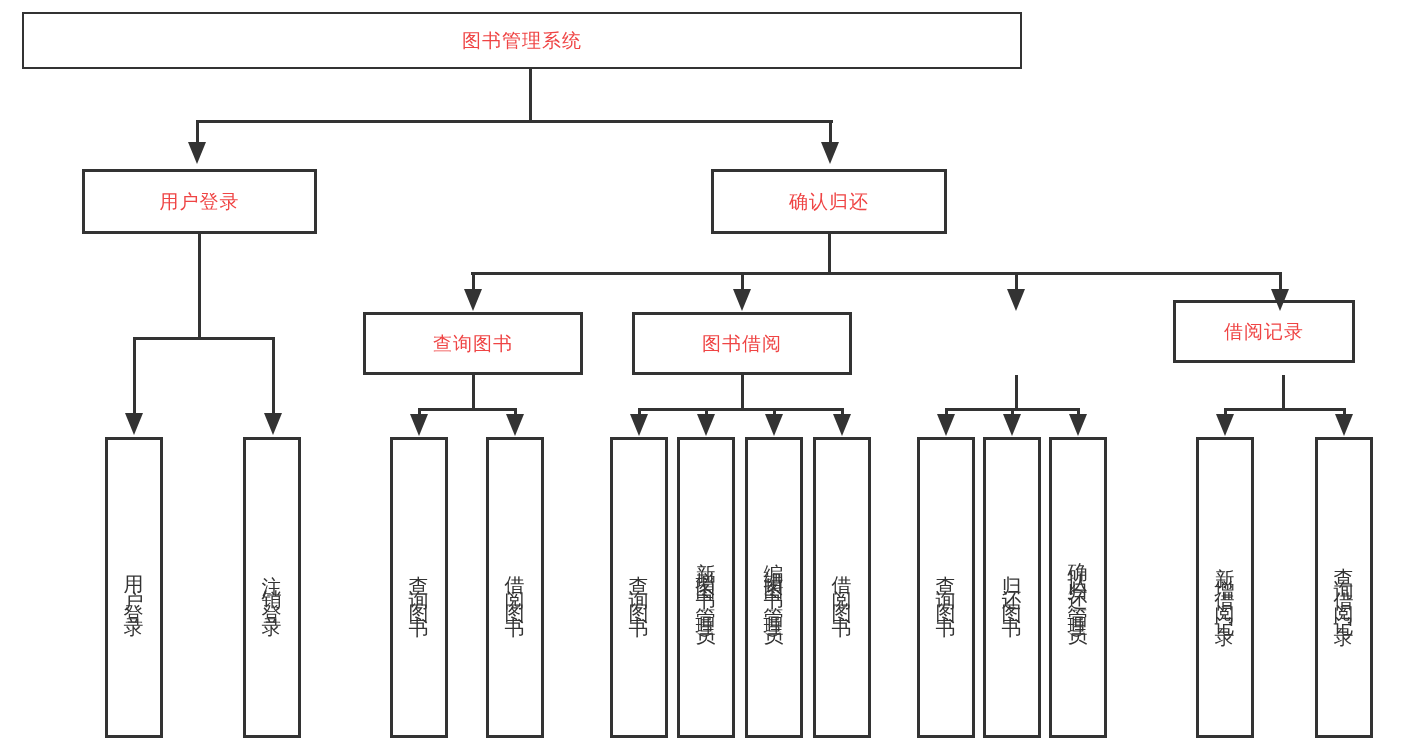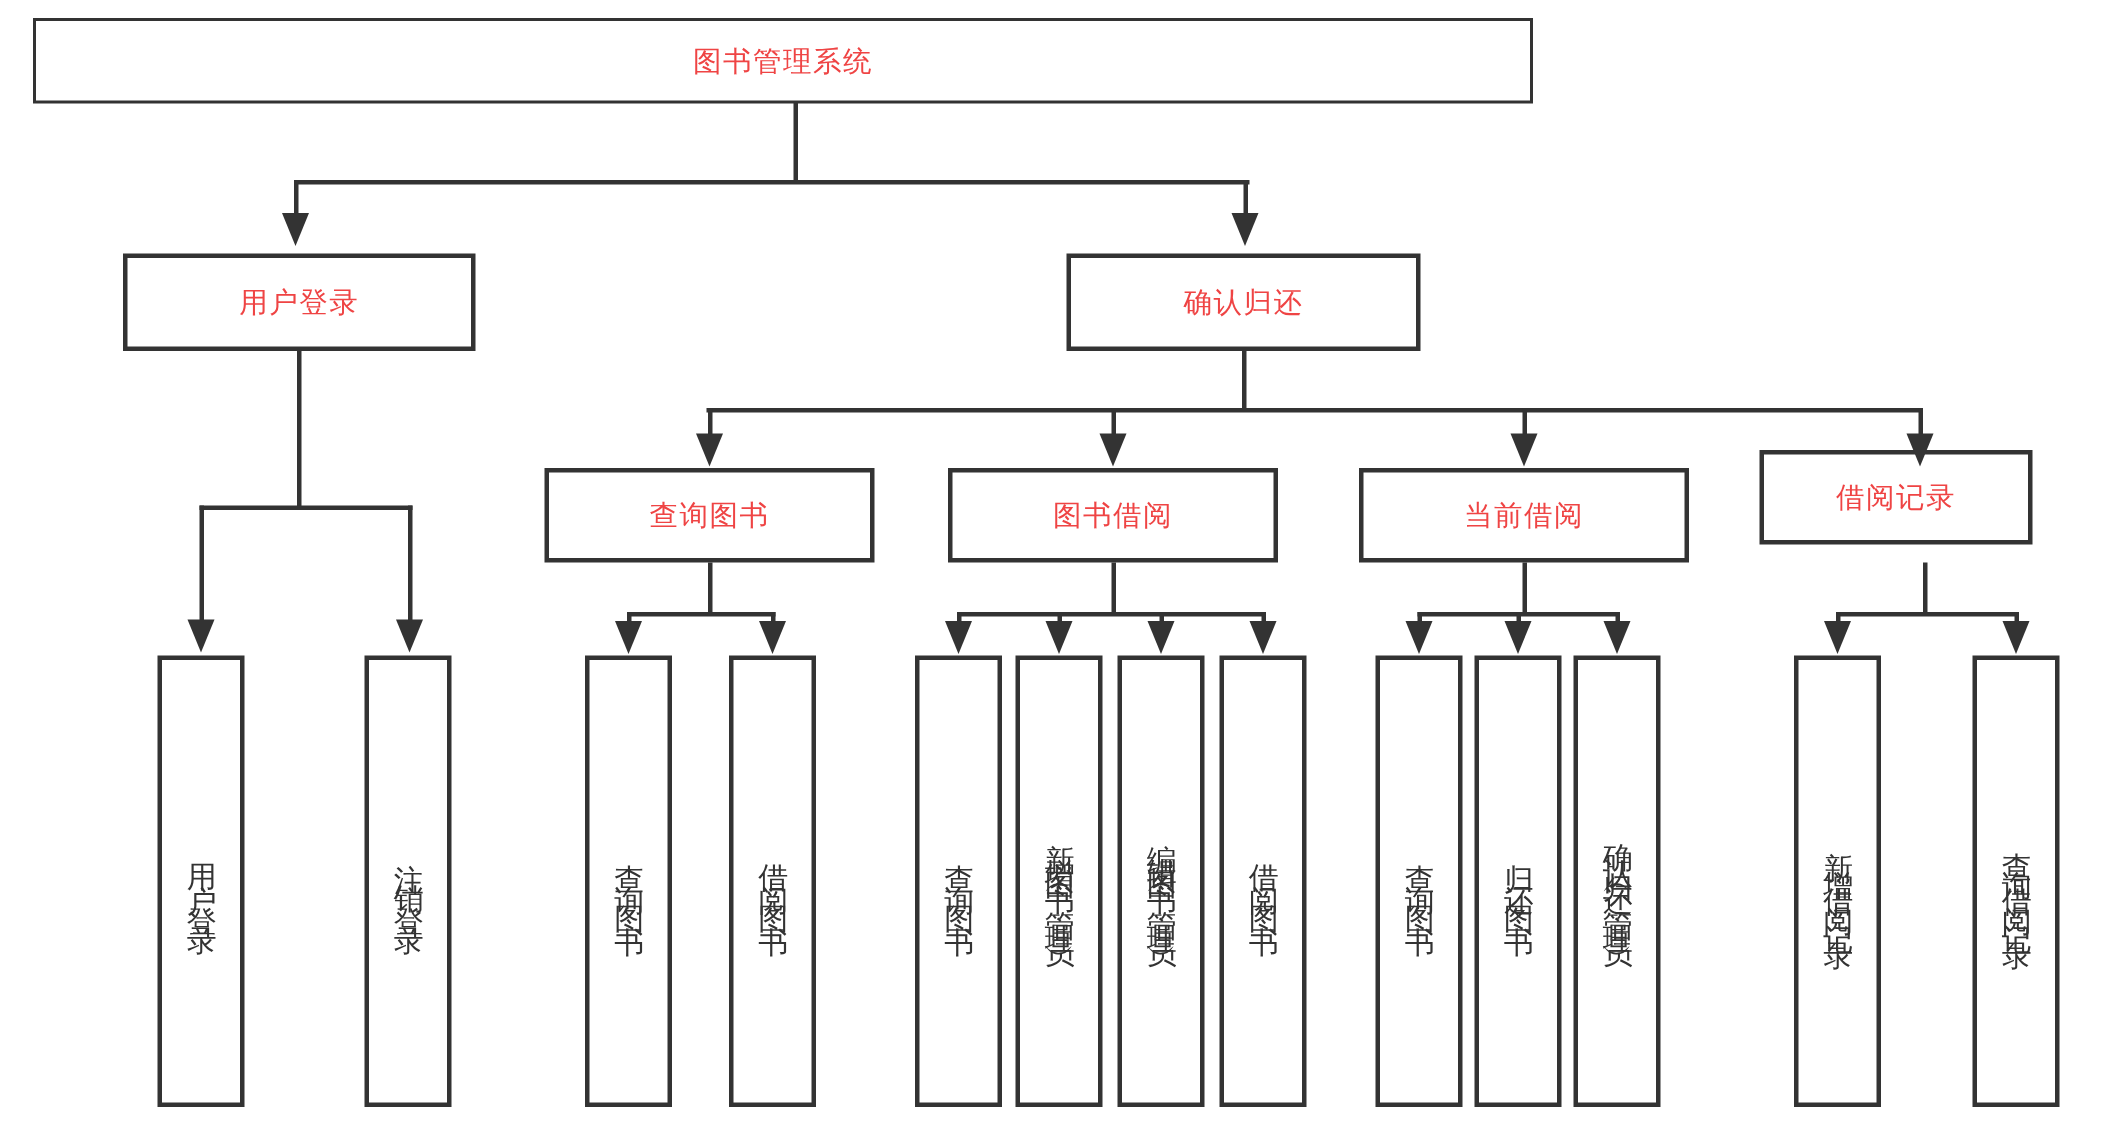--- a/index.html
+++ b/index.html
@@ -69,23 +69,20 @@
   </div>
   <div class="hbox" style="left:711px;top:169px;width:236px;height:65px;">
     <span>确认归还</span>
   </div>
 
   <div class="hbox" style="left:363px;top:312px;width:220px;height:63px;">
     <span>查询图书</span>
   </div>
   <div class="hbox" style="left:632px;top:312px;width:220px;height:63px;">
     <span>图书借阅</span>
-  </div>
-  <div class="hbox" style="left:906px;top:312px;width:220px;height:63px;">
-    <span>当前借阅</span>
   </div>
   <div class="hbox" style="left:1173px;top:300px;width:182px;height:63px;">
     <span>借阅记录</span>
   </div>
 
   <div class="vleaf ls-a" style="left:105px;">
     <span>用户登录</span>
   </div>
   <div class="vleaf ls-a" style="left:243px;">
     <span>注销登录</span>

